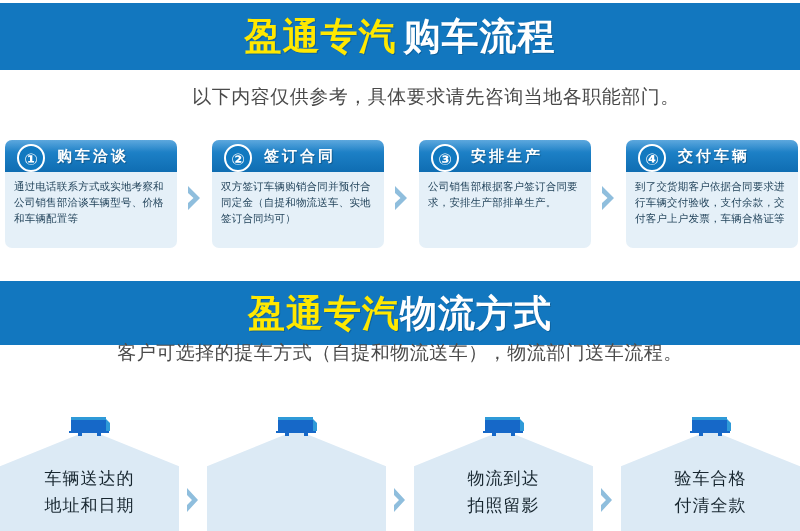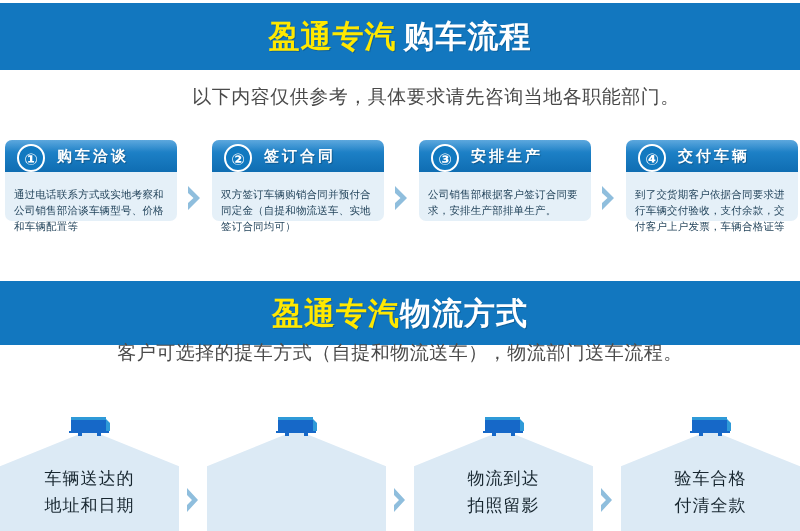--- a/index.html
+++ b/index.html
@@ -22,21 +22,21 @@
     width: 800px;
     background: #1277bf;
     display: flex;
     align-items: center;
     justify-content: center;
   }
   #banner-1 { top: 3px; height: 67px; }
   #banner-2 { top: 281px; height: 64px; }
 
   .banner-title {
-    font-size: 31px;
+    font-size: 37px;
     font-weight: bold;
     letter-spacing: 1px;
     white-space: nowrap;
     line-height: 1;
   }
   .banner-title .brand {
     color: #ffe800;
     text-shadow: 1px 1px 0 rgba(0,0,0,0.18);
   }
   .banner-title .rest {
@@ -120,24 +120,24 @@
     color: #ffffff;
     font-size: 15px;
     font-weight: bold;
     letter-spacing: 3px;
     white-space: nowrap;
     text-shadow: 1px 1px 1px rgba(0,0,0,0.25);
     z-index: 2;
   }
   .step-body {
     position: relative;
-    height: 49px;
+    height: 76px;
     background: #e5f0f8;
     border-radius: 0 0 7px 7px;
-    padding: 14px 9px 0 9px;
+    padding: 6px 9px 0 9px;
     box-sizing: border-box;
     color: #1d3f57;
     font-size: 10.5px;
     line-height: 16px;
     letter-spacing: 0.2px;
   }
   .step-body-text { word-break: break-all; }
 
   
   .chev {

